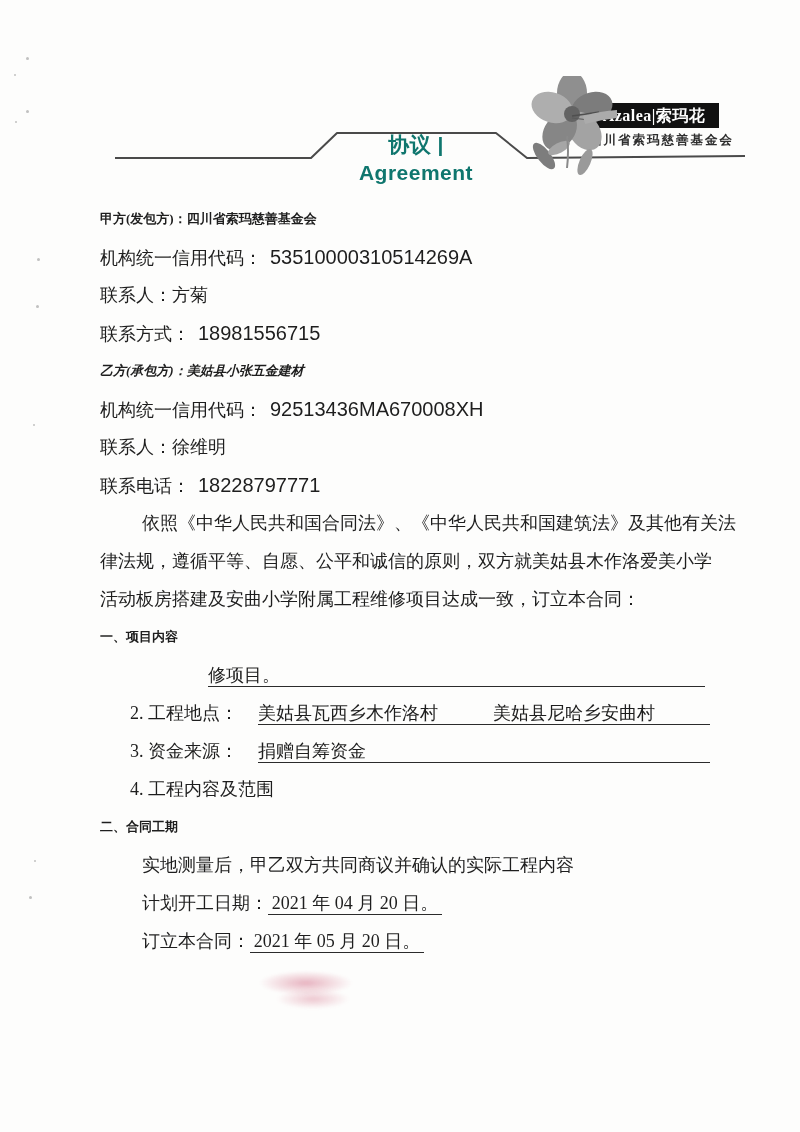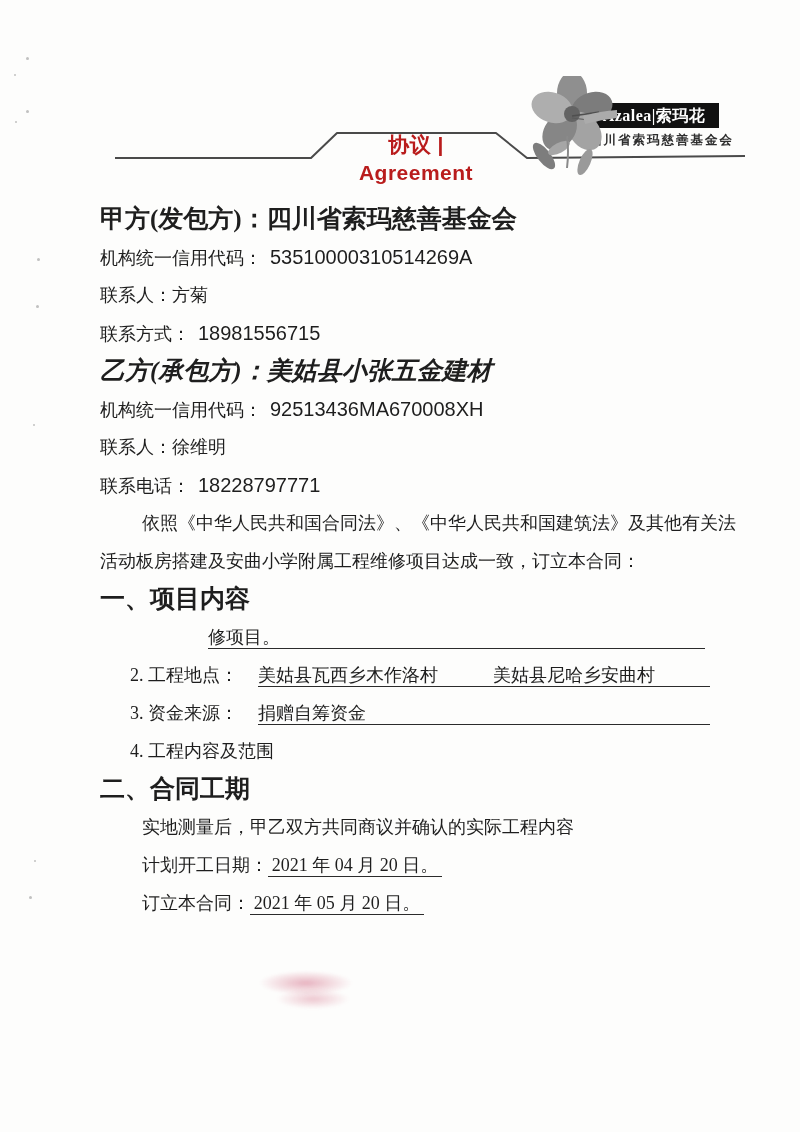--- a/index.html
+++ b/index.html
@@ -12,21 +12,21 @@
     font-family:"Liberation Serif","DejaVu Serif",serif;
     color:#1e1e1e;
   }
 
   
   .banner-svg { position:absolute; left:0; top:0; width:800px; height:190px; z-index:1; }
   .banner-title {
     position:absolute; left:330px; top:131px; width:172px; height:28px;
     text-align:center; line-height:28px;
     font-family:"Liberation Sans","DejaVu Sans",sans-serif;
-    font-weight:bold; font-size:21px; color:#b91c1c;
+    font-weight:bold; font-size:21px; color:#0f766e;
     z-index:2; letter-spacing:0.5px;
   }
   .logo-flower { position:absolute; left:527px; top:76px; width:92px; height:102px; z-index:5; }
   .logo-badge {
     position:absolute; left:589px; top:103px; width:130px; height:25px;
     background:#111; color:#fff; z-index:4;
     font-family:"Liberation Serif","DejaVu Serif",serif;
     font-weight:bold; font-size:16px; line-height:25px; text-align:center;
     letter-spacing:0.5px;
   }
@@ -38,21 +38,21 @@
 
   
   .doc { position:absolute; left:100px; top:200px; width:632px; font-size:18px; z-index:2; }
   .ln {
     height:30px; padding-top:8px;
     display:flex; align-items:baseline;
     line-height:22px; white-space:nowrap;
   }
   .b  { font-weight:bold; }
   .it { font-style:italic; }
-  .big { font-size:25px; }
+  .big { font-size:13px; }
   .ind-p    { padding-left:42px;text-align:center; }   
   .ind-item { padding-left:30px; }   
   .ind-cont { padding-left:108px; }  
   .val { font-family:"Liberation Sans","DejaVu Sans",sans-serif; font-size:20px; margin-left:8px; }
   .u { border-bottom:1.6px solid #2b2b2b; }
   .u-fill { flex:1 1 auto; overflow:visible; }
   .u-fix  { display:inline-block; }
   .w497 { width:497px; }
   .w452 { width:452px; margin-left:20px; }
   .w174 { min-width:174px; }
@@ -145,20 +145,21 @@
       <span>联系人：</span>
         <span>徐维明</span>
     </div>
 
     <div class="ln">
       <span>联系电话：</span>
         <span class="val">18228797771</span>
     </div>
 
     <div class="ln ind-p">依照《中华人民共和国合同法》、《中华人民共和国建筑法》及其他有关法</div>
+    <div class="ln">律法规，遵循平等、自愿、公平和诚信的原则，双方就美姑县木作洛爱美小学</div>
     <div class="ln">活动板房搭建及安曲小学附属工程维修项目达成一致，订立本合同：</div>
 
     <div class="ln b big">一、项目内容</div>
 
 
     <div class="ln ind-cont">
       <span class="u u-fix w497">修项目。</span>
     </div>
 
     <div class="ln ind-item">

